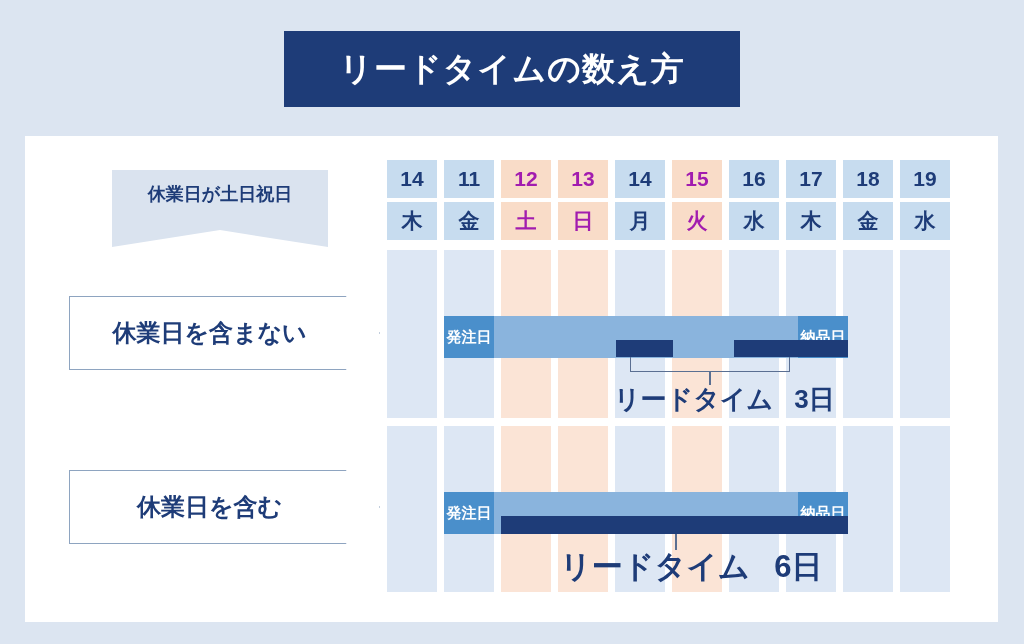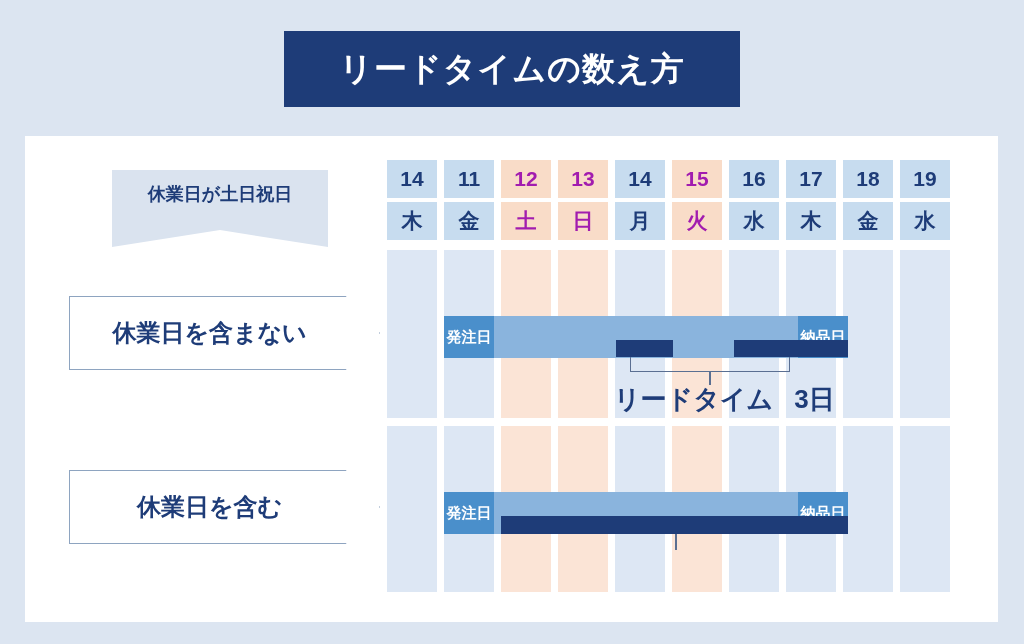--- a/index.html
+++ b/index.html
@@ -314,16 +314,20 @@
     <div class="overlay">
 
       <div class="span-bar" style="left:57px; top:304px; width:404px;">
         <div class="span-cap left">発注日</div>
         <div class="span-cap right">納品日</div>
       </div>
 
       <div class="lt-seg" style="left:114px; top:356px; width:347px; height:18px;"></div>
       <div class="bracket-stem" style="left:288px; top:374px; height:16px;"></div>
 
+      <div class="lt-caption" style="left:173px; top:386px; font-size:31px;">
+        <span>リードタイム</span>
+        <span style="display:inline-block;width:16px"></span><span>6日</span>
+      </div>
     </div>
   </div>
 
 </div>
 
 </body></html>

